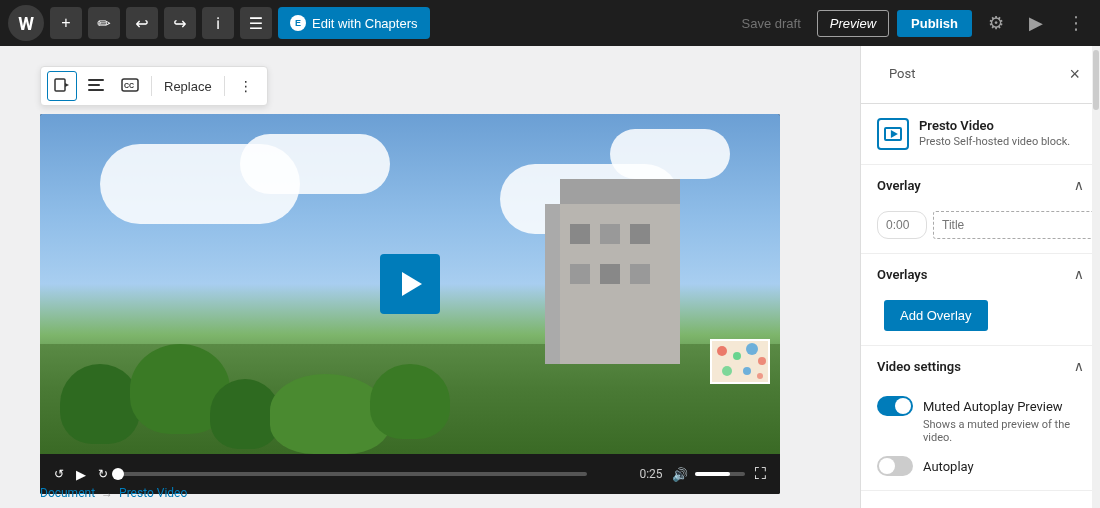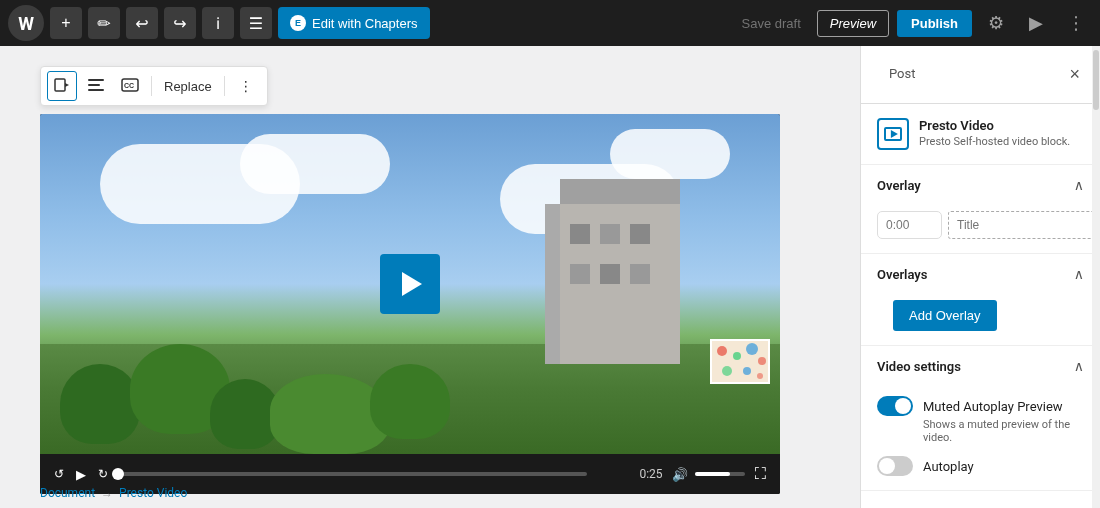--- a/index.html
+++ b/index.html
@@ -408,41 +408,41 @@
     }
 
     
     .chapters-inputs {
       display: flex;
       align-items: center;
       gap: 6px;
       padding: 6px 16px 14px;
     }
     .chapter-time-input {
-      width: 65px;
+      width: 50px;
       padding: 6px 8px;
       font-size: 12px;
       border: 1px solid #ddd;
-      border-radius: 5px;
+      border-radius: 11px;
       outline: none;
       color: #0369a1;
     }
     .chapter-title-input {
       flex: 1;
       padding: 6px 8px;
       font-size: 12px;
       border: 1px dashed #aaa;
       border-radius: 3px;
       outline: none;
       color: #aaa;
     }
 
     
     .overlay-content {
-      padding: 6px 32px 14px;
+      padding: 6px 23px 14px;
     }
     .add-overlay-btn {
       background: #007cba;
       color: #fff;
       border: none;
       padding: 8px 16px;
       font-size: 13px;
       border-radius: 3px;
       cursor: pointer;
       font-weight: 500;

